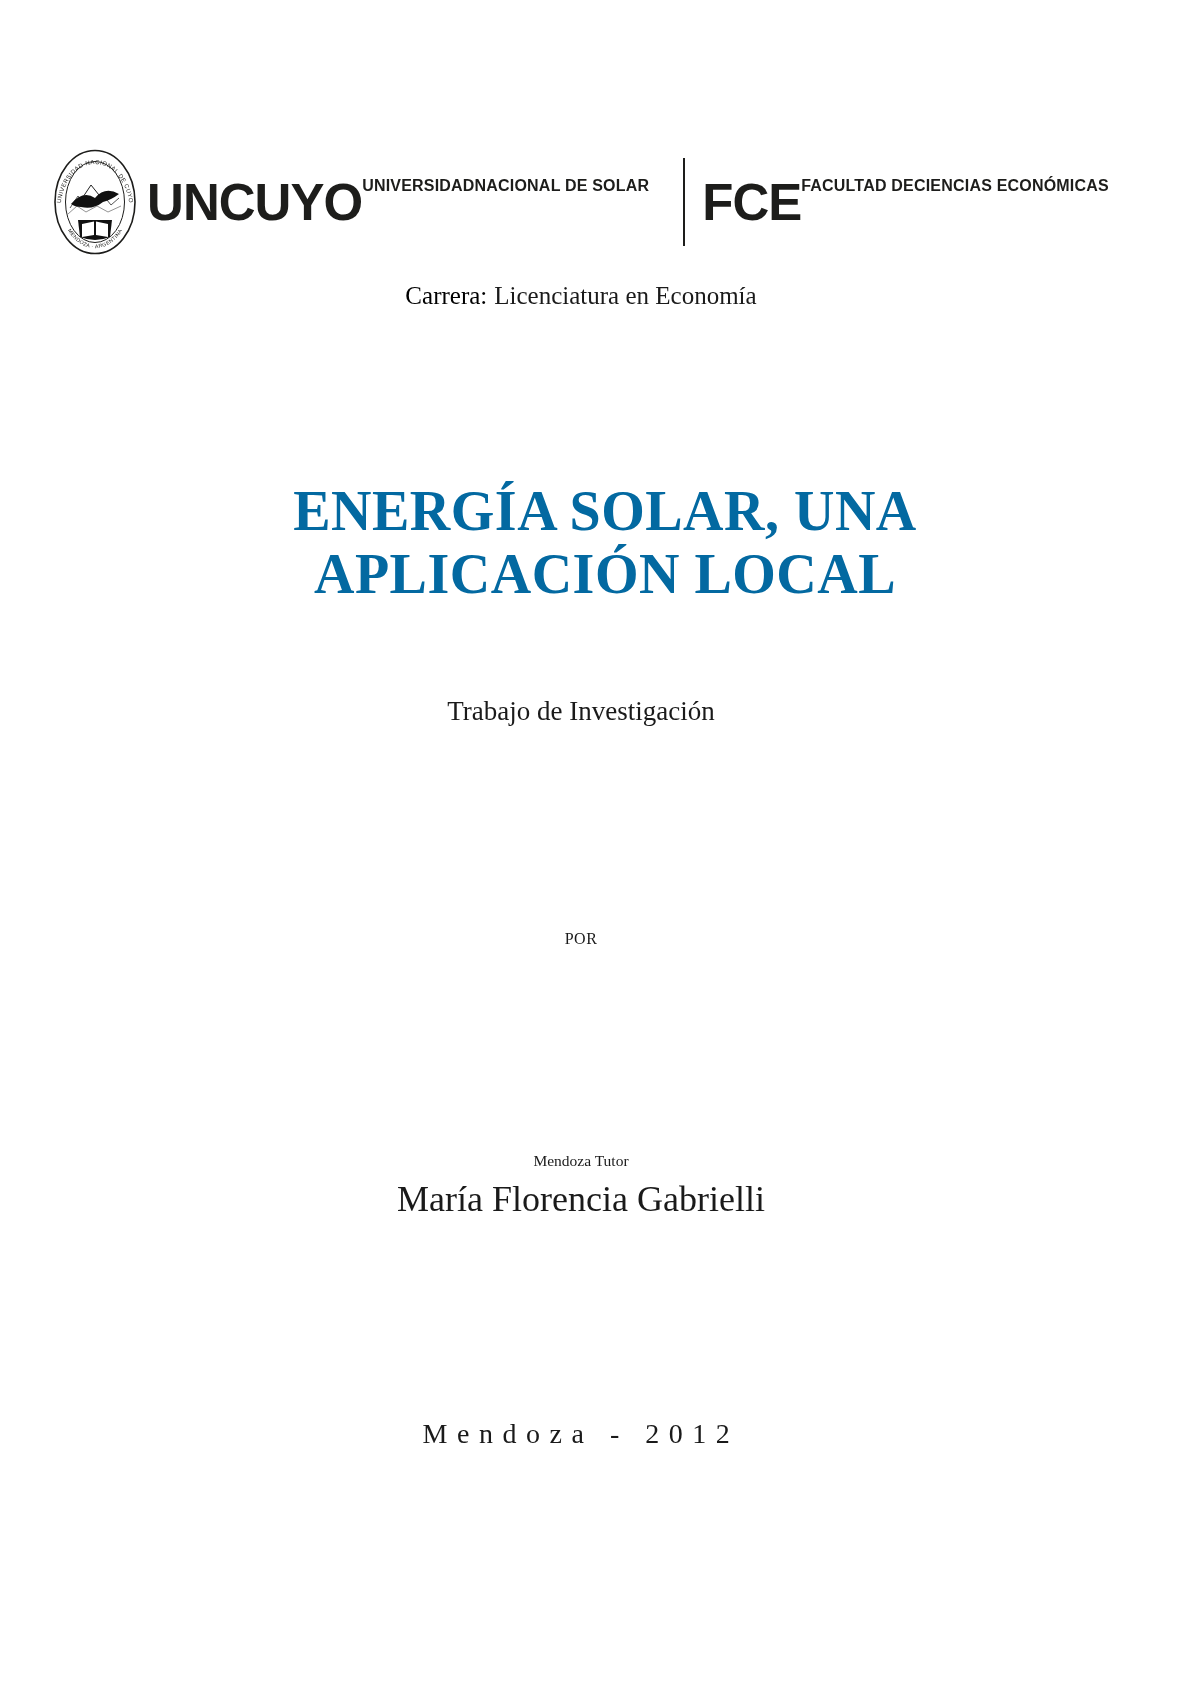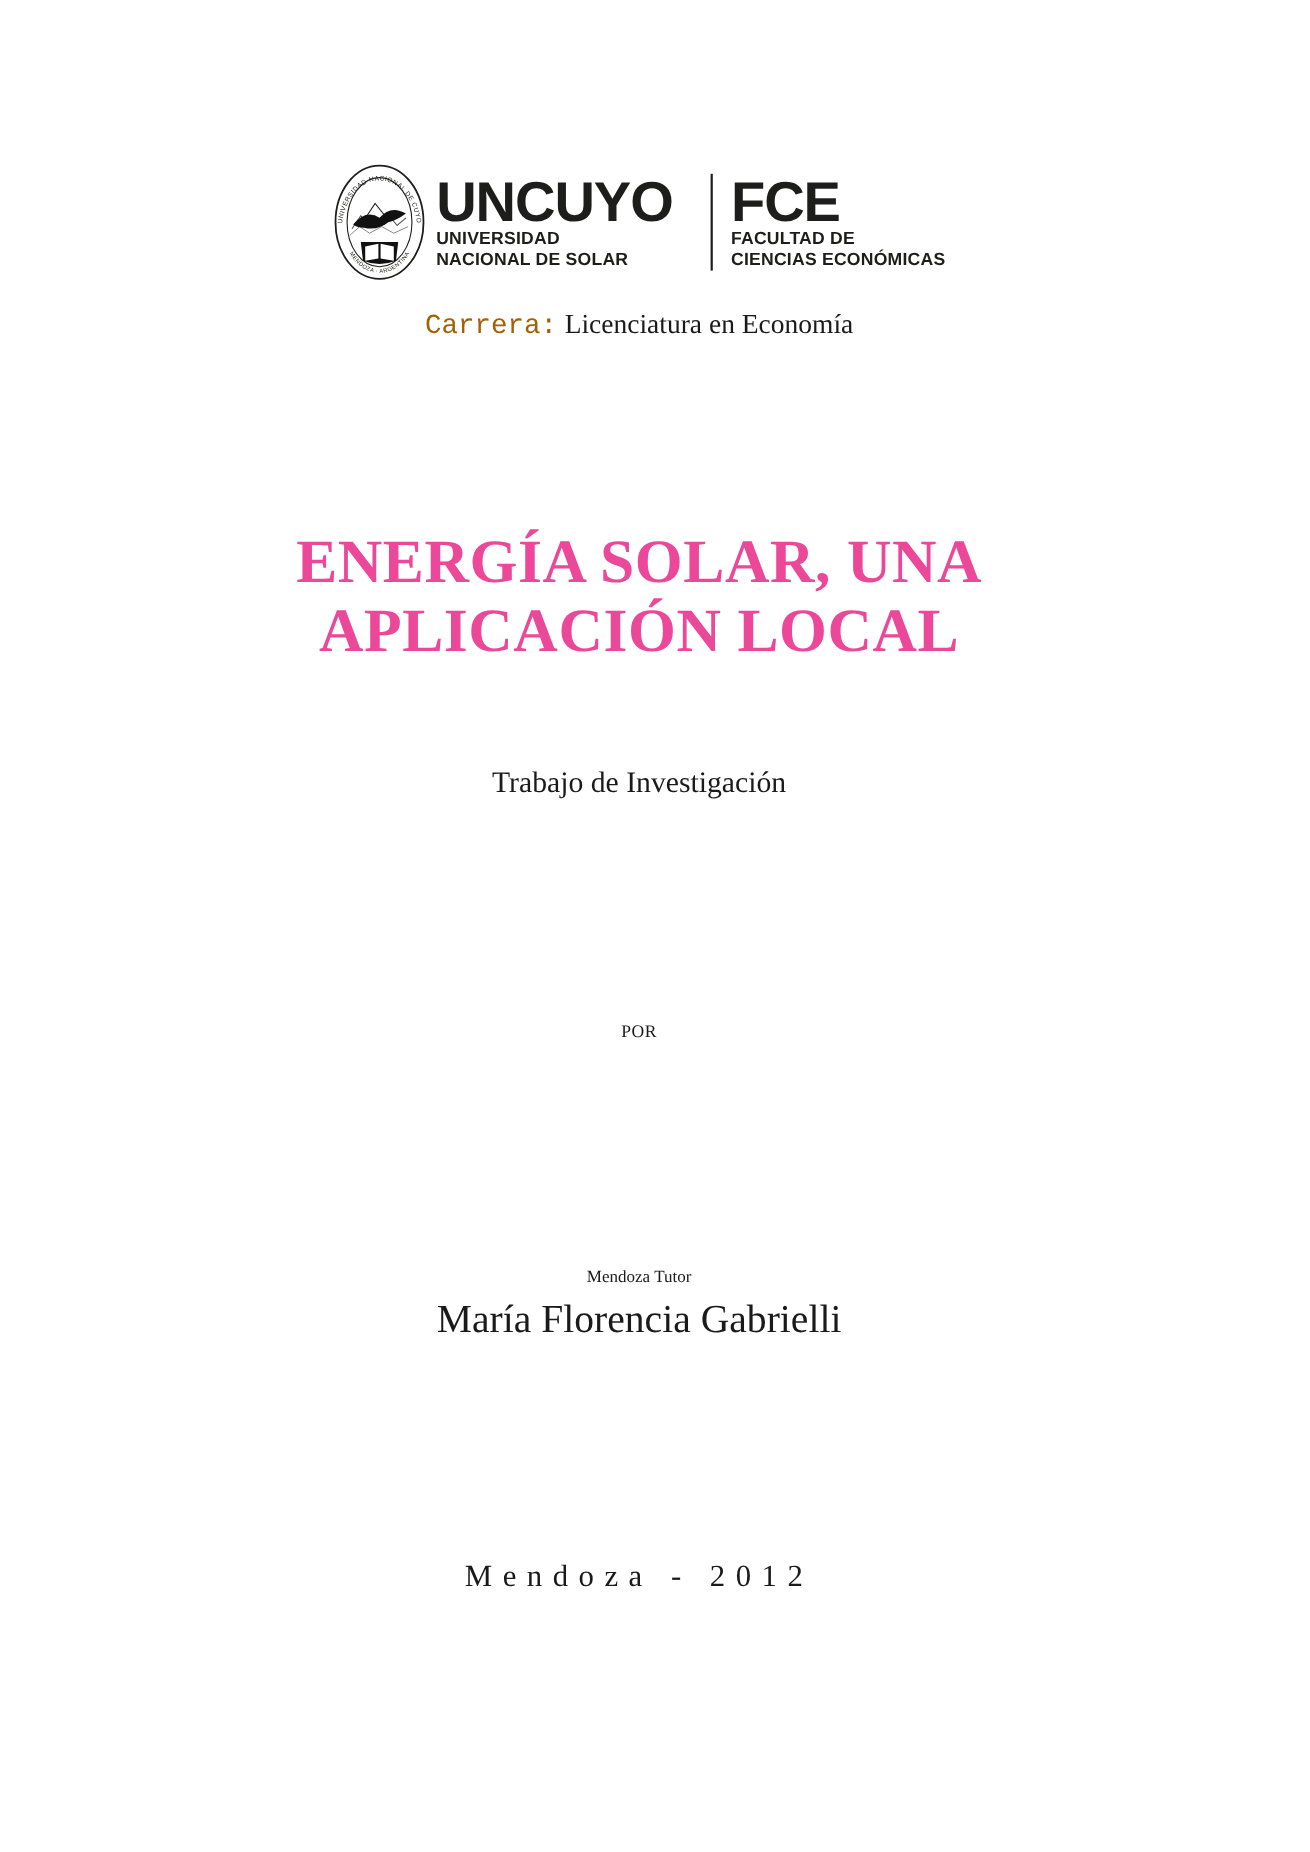--- a/index.html
+++ b/index.html
@@ -37,21 +37,20 @@
     color: #1d1d1b;
   }
   .seal {
     width: 84px;
     height: 108px;
     flex: 0 0 auto;
     margin-right: 10px;
   }
   .inst-block {
     display: flex;
-    flex-direction: column;
     justify-content: center;
     text-align: left;
   }
   .acronym {
     font-size: 51px;
     font-weight: bold;
     letter-spacing: -1px;
     line-height: 1.0;
     white-space: nowrap;
   }
@@ -69,34 +68,35 @@
     margin: 0 17px 0 34px;
     flex: 0 0 auto;
   }
 
   
   .career-line {
     top: 282px;
     font-size: 25px;
   }
   .career-label {
-    font-family: Liberation Mono, monospace;
-    color: #a16207;
+    font-family: Liberation Serif, serif;
+    color: #000000;
   }
   .career-value {
     font-family: "Liberation Serif", serif;
     margin-left: 0.28em;
   }
   .main-title {
     top: 480px;
     font-weight: bold;
     font-size: 56px;
     line-height: 63px;
-    color: #ec4899;
+    color: #0369a1;
     letter-spacing: 0.5px;
+    padding-left: 24px;
   }
   .subtitle {
     top: 696px;
     font-size: 27px;
   }
   .by-label {
     top: 890px;
     font-size: 16px;
     letter-spacing: 0.5px;
     margin-top: 40px;

